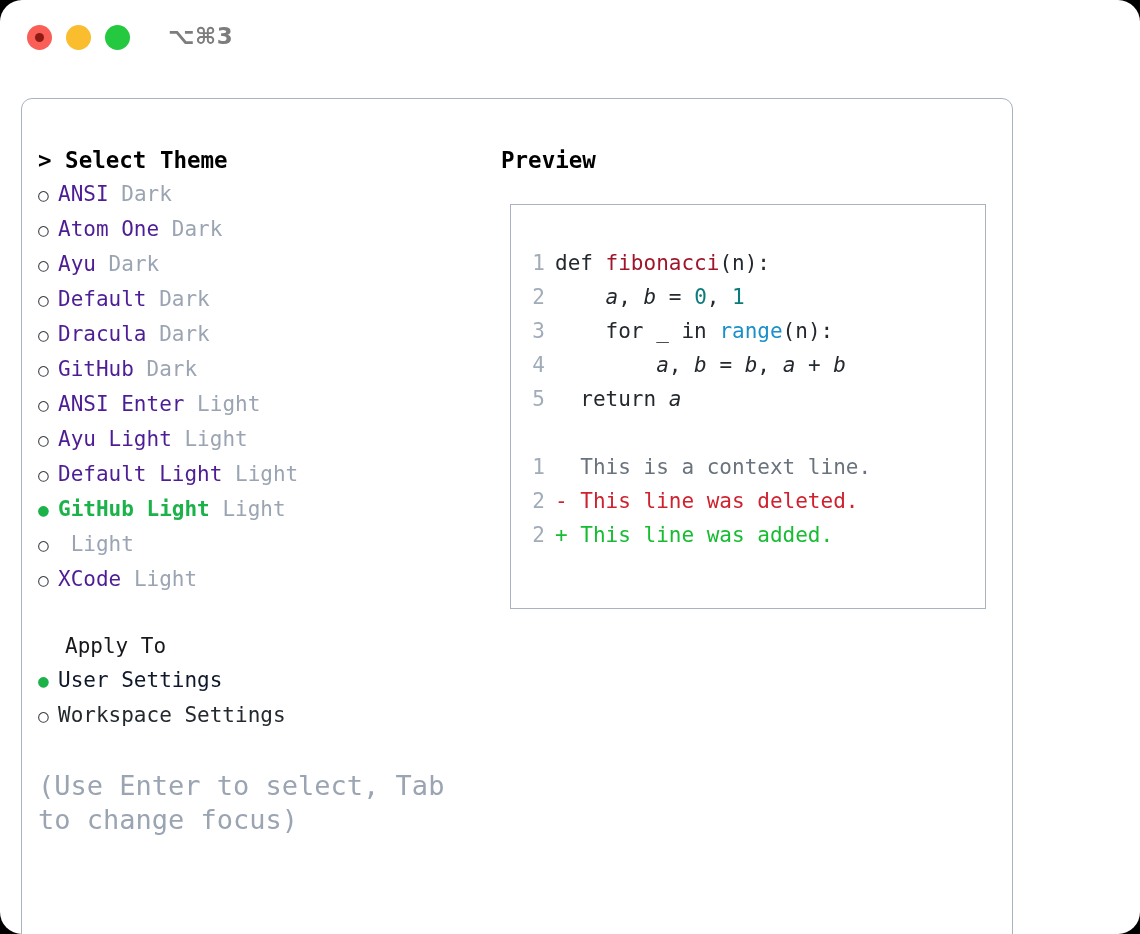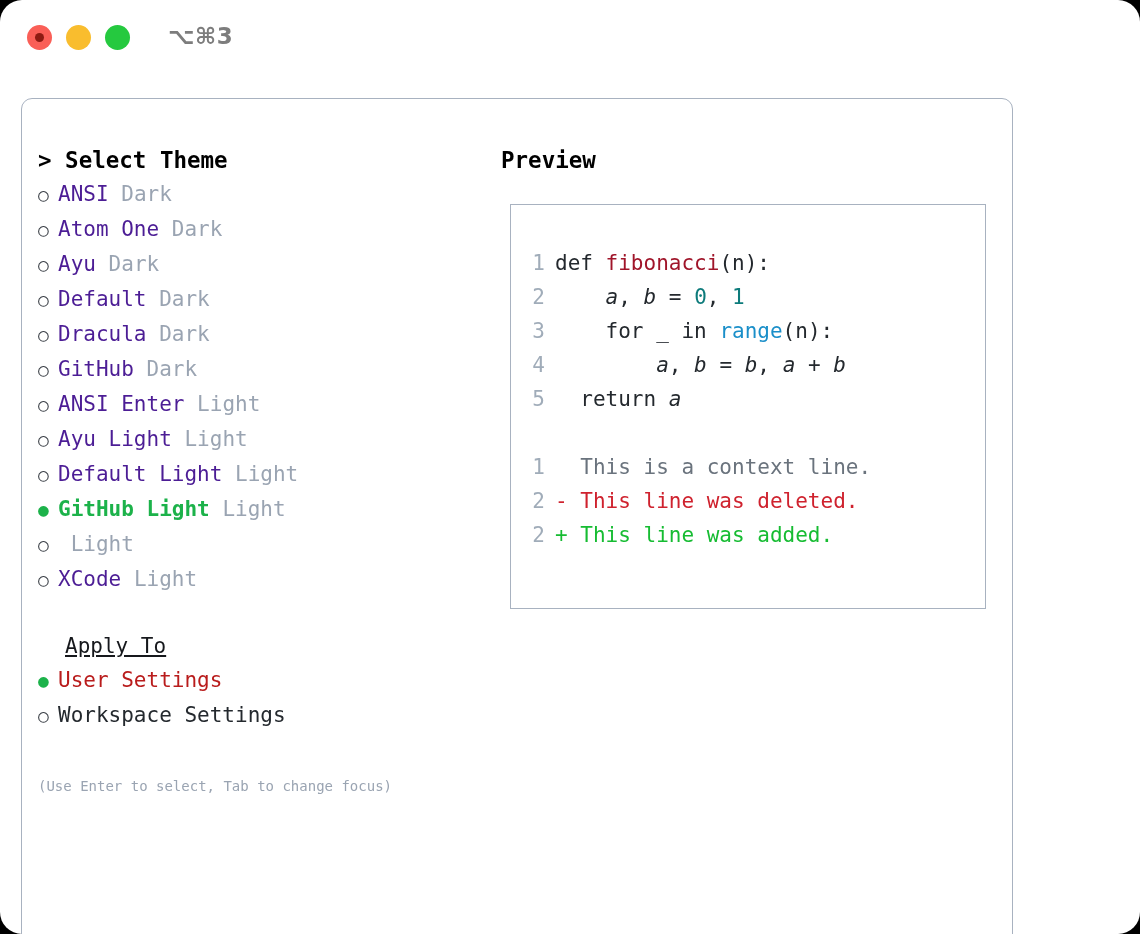--- a/index.html
+++ b/index.html
@@ -113,35 +113,34 @@
   .theme-row.selected .theme-name { color: #1cb24a; font-weight: bold; }
   .theme-variant { color: #9aa4b2; }
 
   #apply-to-section { margin-top: 32px; }
   .apply-heading {
     font-size: 21px;
     color: #16181c;
     line-height: 34px;
     padding-left: 27px;
     white-space: pre;
-    text-decoration: underline;
   }
   .apply-row {
     display: flex;
     align-items: baseline;
     line-height: 34px;
     font-size: 21px;
     white-space: pre;
   }
   .apply-label { color: #24292e; }
-  .apply-row.selected .apply-label { color: #b91c1c; }
+  .apply-row.selected .apply-label { color: #0f172a; }
 
   #hint-text {
     margin-top: 36px;
-    font-size: 14px;
+    font-size: 27px;
     line-height: 34px;
     color: #9aa4b2;
     width: 410px;
   }
 
   
   #preview-column {
     position: absolute;
     left: 479px;
     top: 44px;

